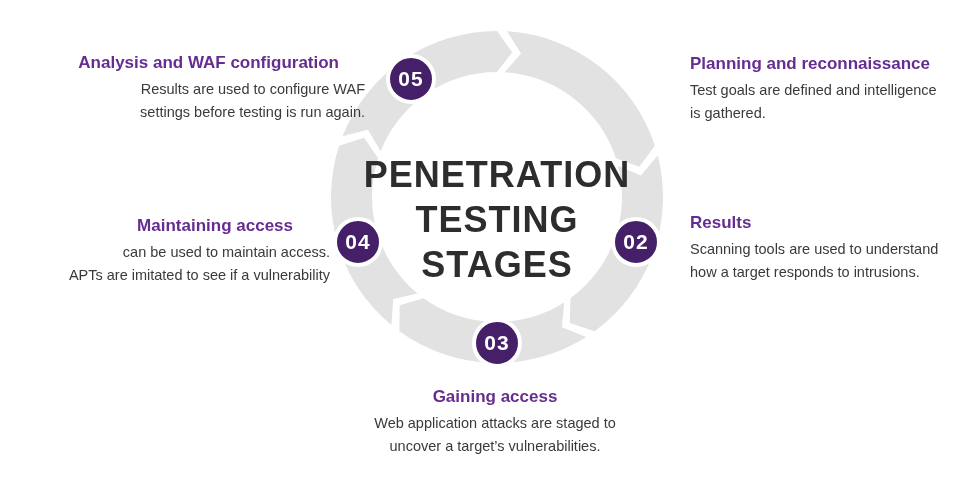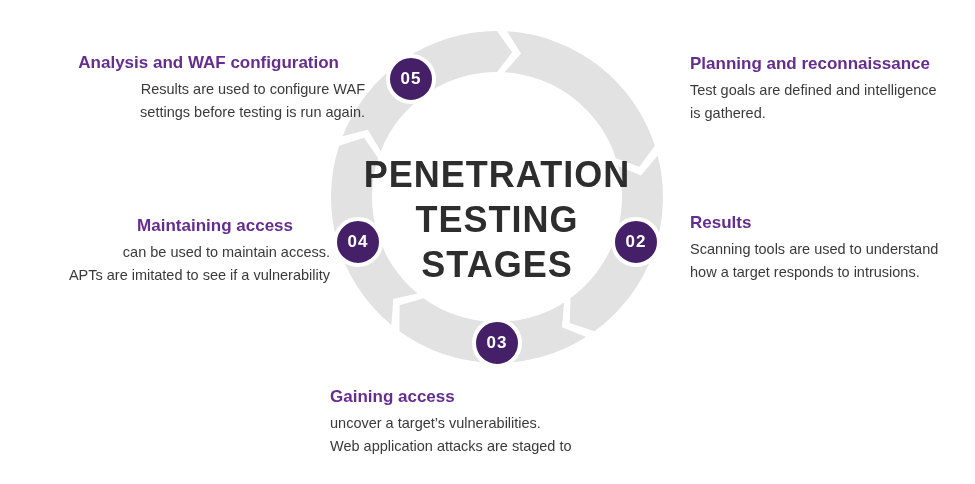--- a/index.html
+++ b/index.html
@@ -24,37 +24,37 @@
   .center-title{
     position:absolute;left:347px;top:152px;width:300px;
     text-align:center;color:var(--title);
     font-size:36px;line-height:45px;letter-spacing:1px;font-weight:700;
   }
 
   
   .badge{
     position:absolute;width:50px;height:50px;border-radius:50%;
     background:var(--badge);border:4px solid #fff;
-    color:#fff;font-weight:bold;font-size:17px;letter-spacing:1px;
+    color:#fff;font-weight:bold;font-size:21px;letter-spacing:1px;
     display:flex;align-items:center;justify-content:center;
   }
   .badge-01{left:558px;top:54px;}
   .badge-02{left:611px;top:217px;}
   .badge-03{left:472px;top:318px;}
   .badge-04{left:333px;top:217px;}
   .badge-05{left:386px;top:54px;}
 
   
   .stage-block{position:absolute;color:var(--body);font-size:14.5px;}
   .stage-title{color:var(--accent);font-weight:bold;font-size:17px;line-height:22px;margin-bottom:4px;}
   .stage-line{line-height:23px;}
 
   .block-tr{left:690px;top:53px;width:285px;text-align:left;}
   .block-r {left:690px;top:212px;width:285px;text-align:left;}
-  .block-b {left:330px;top:386px;width:330px;text-align:left;}
+  .block-b {left:330px;top:386px;width:330px;text-align:center;}
   .block-l {right:645px;top:215px;width:310px;text-align:right;}
   .block-tl{right:610px;top:52px;width:310px;text-align:right;}
   .block-l  .stage-title{padding-right:37px;}
   .block-tl .stage-title{padding-right:26px;}
 </style>
 </head>
 <body>
 
 <div class="canvas">
 
@@ -83,22 +83,22 @@
   </div>
 
   <div class="stage-block block-r">
     <div class="stage-title">Results</div>
     <div class="stage-line">Scanning tools are used to understand</div>
     <div class="stage-line">how a target responds to intrusions.</div>
   </div>
 
   <div class="stage-block block-b">
     <div class="stage-title">Gaining access</div>
+    <div class="stage-line">Web application attacks are staged to</div>
     <div class="stage-line">uncover a target’s vulnerabilities.</div>
-    <div class="stage-line">Web application attacks are staged to</div>
   </div>
 
   <div class="stage-block block-l">
     <div class="stage-title">Maintaining access</div>
     <div class="stage-line">can be used to maintain access.</div>
     <div class="stage-line">APTs are imitated to see if a vulnerability</div>
   </div>
 
   <div class="stage-block block-tl">
     <div class="stage-title">Analysis and WAF configuration</div>

